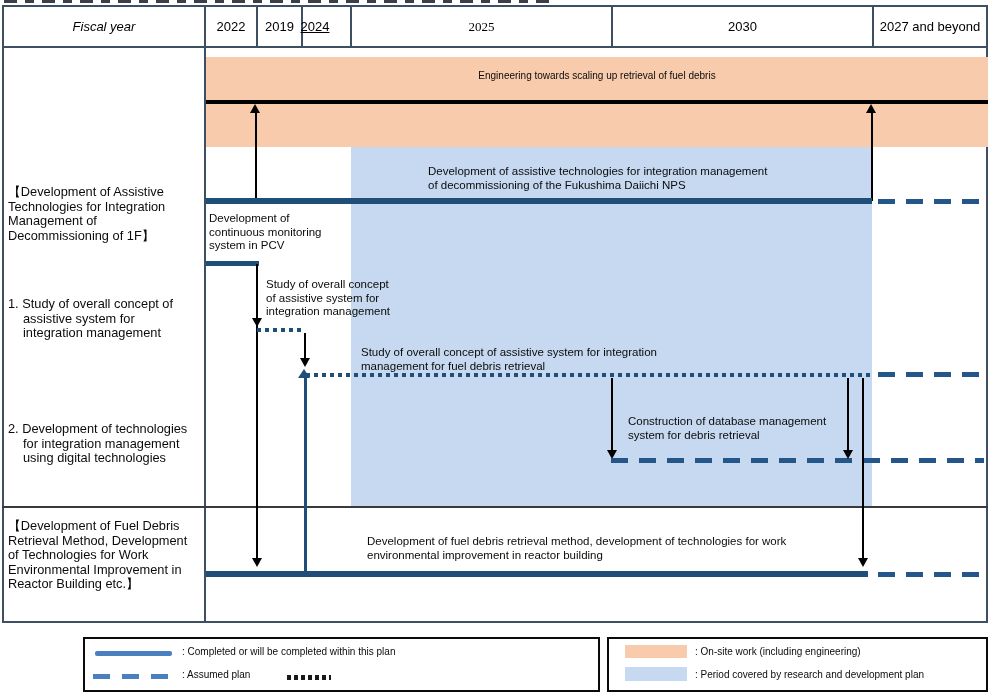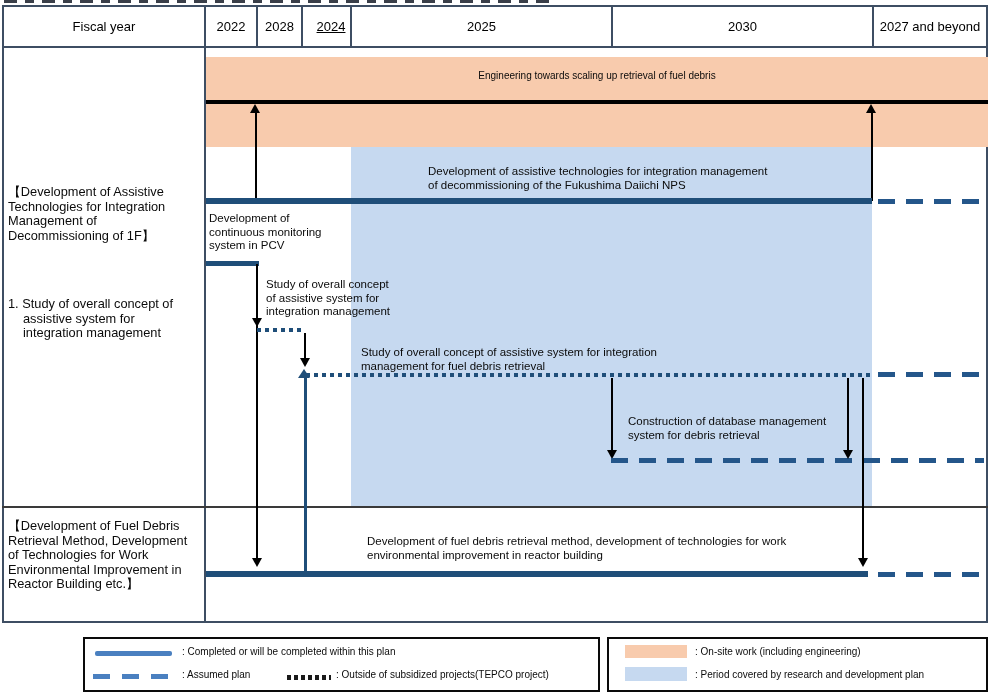--- a/index.html
+++ b/index.html
@@ -56,25 +56,25 @@
   <div class="outer-border"></div>
   <div class="hline" style="left:2px; top:46px; width:986px; height:2px;"></div>
   <div class="vline" style="left:204px; top:5px; width:2px; height:618px;"></div>
   <div class="vline" style="left:256px; top:5px; width:2px; height:43px;"></div>
   <div class="vline" style="left:301px; top:5px; width:2px; height:43px;"></div>
   <div class="vline" style="left:350px; top:5px; width:2px; height:43px;"></div>
   <div class="vline" style="left:611px; top:5px; width:2px; height:43px;"></div>
   <div class="vline" style="left:872px; top:5px; width:2px; height:43px;"></div>
   <div class="hline" style="left:2px; top:506px; width:986px; height:2px; background:#3a3a3a;"></div>
 
-  <div class="header-cell" style="left:4px; width:200px;">Fiscal year</div>
+  <div class="header-cell" style="left:4px; width:200px;font-style:italic;">Fiscal year</div>
   <div class="header-cell" style="left:206px; width:50px;">2022</div>
-  <div class="header-cell" style="left:258px; width:43px;">2028</div>
-  <div class="header-cell" style="left:319px; width:24px;text-decoration:underline;">2024</div>
-  <div class="header-cell" style="left:352px; width:259px;">2025</div>
+  <div class="header-cell" style="left:258px; width:43px;">2019</div>
+  <div class="header-cell" style="left:303px; width:24px;text-decoration:underline;">2024</div>
+  <div class="header-cell" style="left:352px; width:259px;font-family:Liberation Serif, serif;">2025</div>
   <div class="header-cell" style="left:613px; width:259px;">2030</div>
   <div class="header-cell" style="left:874px; width:112px;">2027 and beyond</div>
 
   <div class="orange-band"></div>
   <div class="blue-band"></div>
 
   <div class="ann ann-center" style="left:206px; top:69px; width:782px; font-size:10px;">Engineering towards scaling up retrieval of fuel debris</div>
   <div class="black-thick"></div>
 
   <div class="vstem" style="left:255px; top:110px; height:91px;"></div>
@@ -127,33 +127,35 @@
   <div class="navy-bar" style="left:206px; top:571px; width:662px;"></div>
   <div class="navy-dash" style="left:878px; top:572px; width:106px;"></div>
 
   <div class="side-label" style="left:8px; top:185px; width:194px;">【Development of Assistive
 Technologies for Integration
 Management of
 Decommissioning of 1F】</div>
   <div class="side-label hang" style="left:8px; top:297px; width:194px;">1. Study of overall concept of
 assistive system for
 integration management</div>
+  <div class="side-label hang" style="left:8px; top:422px; width:196px;">2. Development of technologies
+for integration management
+using digital technologies</div>
   <div class="side-label" style="left:8px; top:519px; width:196px;">【Development of Fuel Debris
 Retrieval Method, Development
 of Technologies for Work
 Environmental Improvement in
 Reactor Building etc.】</div>
 
   <div class="legend-box" style="left:83px; width:517px;"></div>
   <div class="lg-solid"></div>
   <div class="legend-text" style="left:182px; top:646px;">: Completed or will be completed within this plan</div>
   <div class="lg-dash"></div>
   <div class="legend-text" style="left:182px; top:669px;">: Assumed plan</div>
   <div class="lg-dots"></div>
-  <div class="legend-text" style="left:336px; top:669px;">: Outside of subsidized projects(TEPCO project)</div>
 
   <div class="legend-box" style="left:607px; width:381px;"></div>
   <div class="lg-orange"></div>
   <div class="legend-text" style="left:695px; top:646px;">: On-site work (including engineering)</div>
   <div class="lg-blue"></div>
   <div class="legend-text" style="left:695px; top:669px;text-align:center;">: Period covered by research and development plan</div>
 
 </div>
 
 </body></html>

